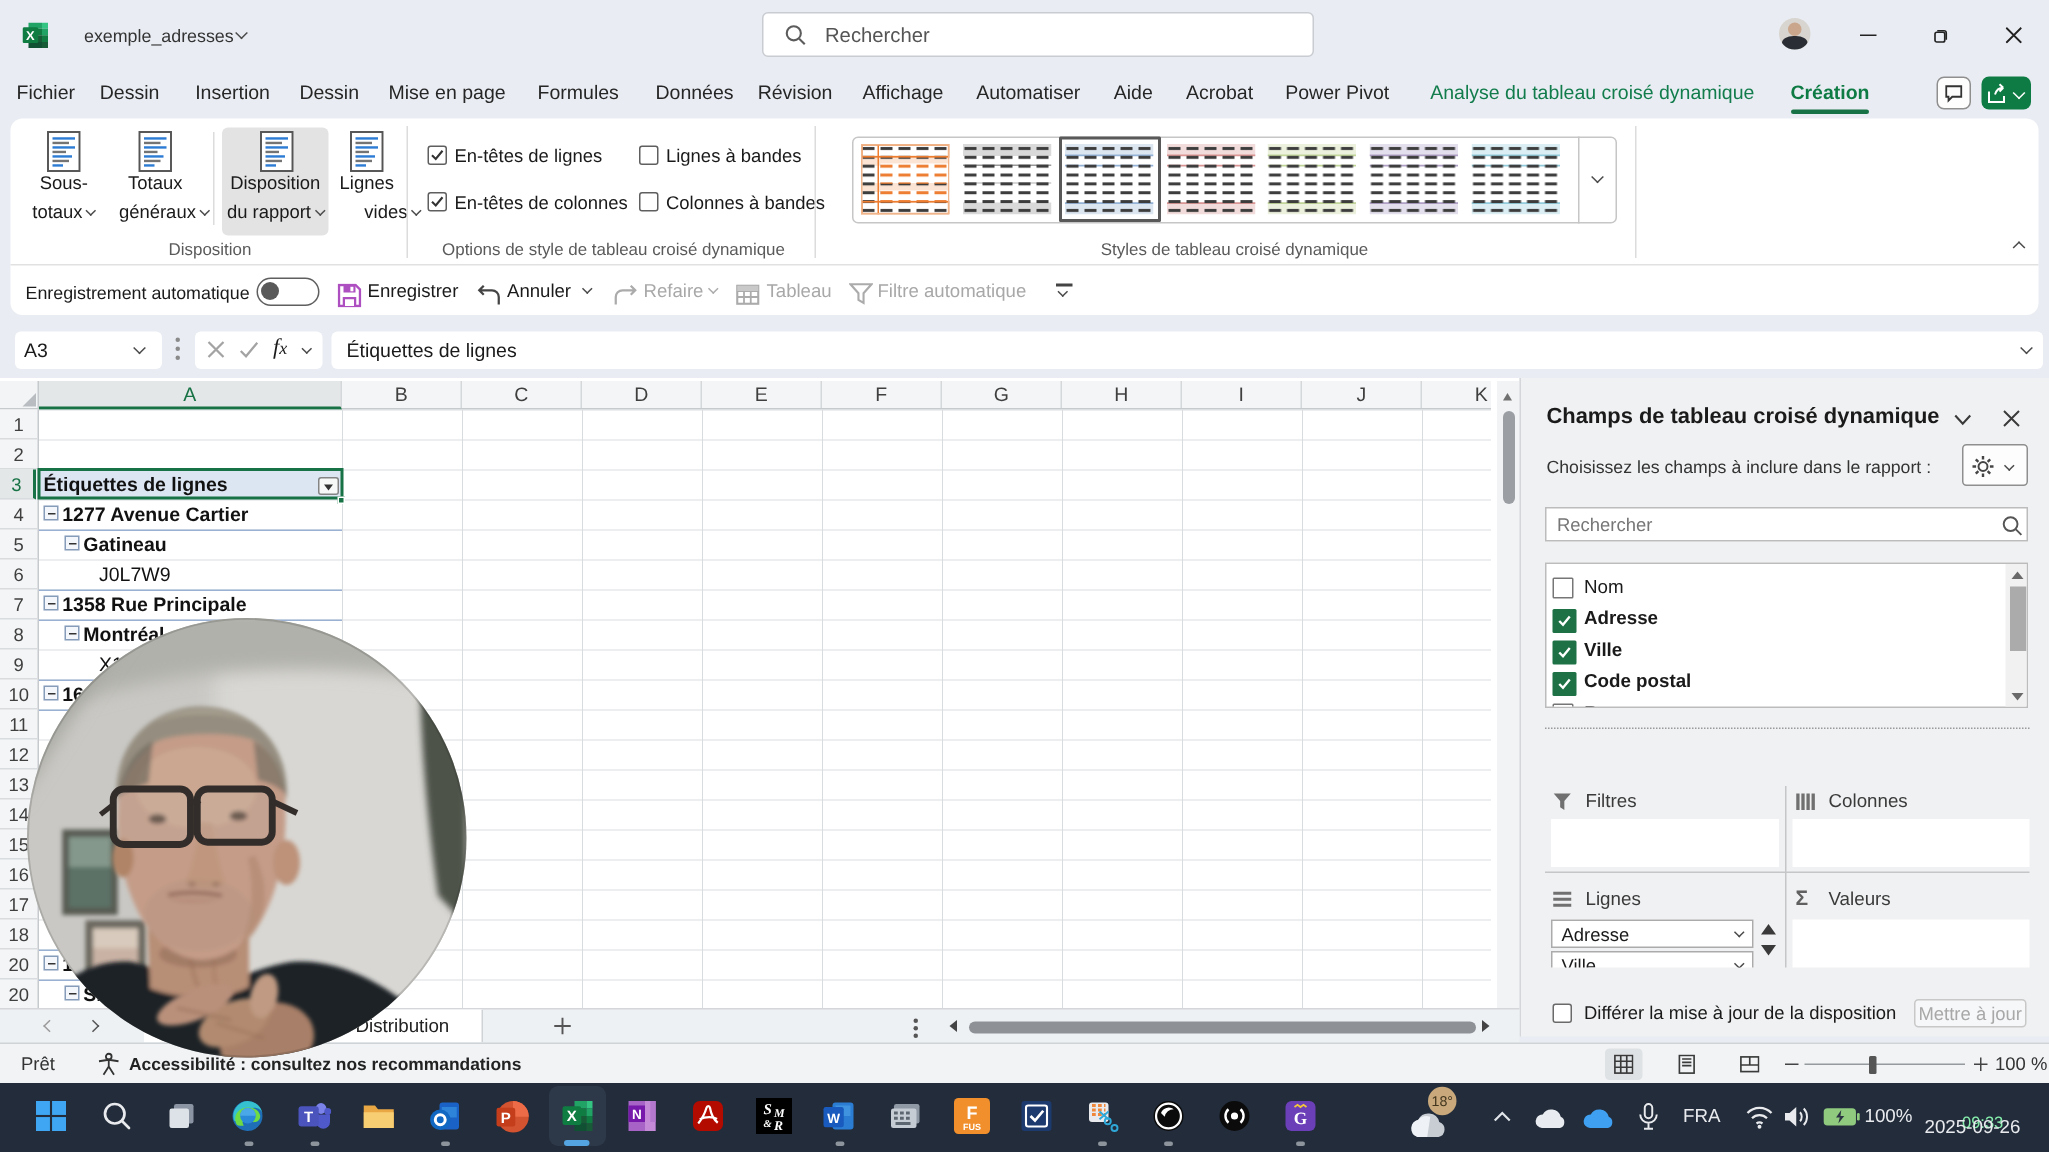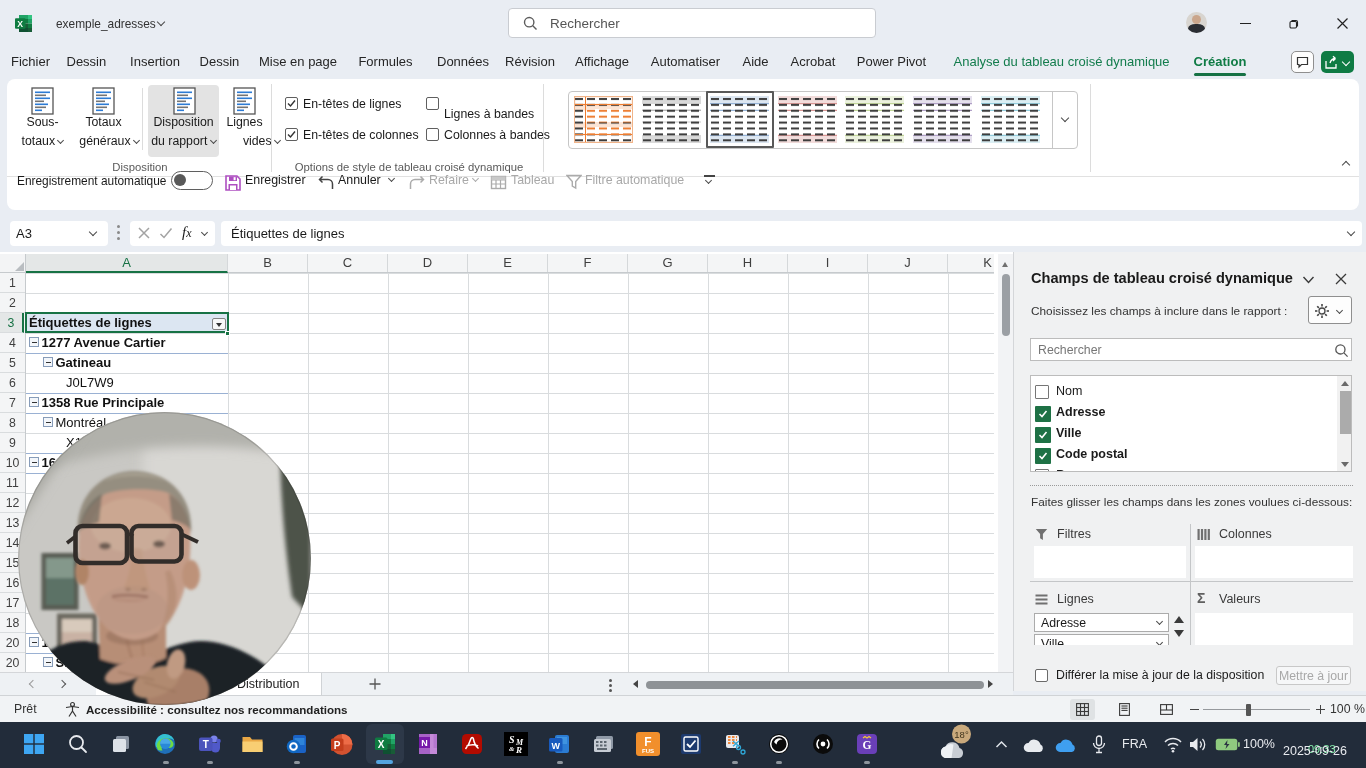--- a/index.html
+++ b/index.html
@@ -143,21 +143,21 @@
         </svg>
       </div>
   <span class="ab tx12" style="left:296px;top:18px">En-têtes de lignes</span>
   <div class="ab" style="left:278px;top:48.5px;width:13px;height:13px;border:1px solid #5f5f5f;border-radius:2px;background:#fff">
     <svg class="ab" style="left:1px;top:1px" width="9" height="9" viewBox="0 0 9 9">
           <path d="M1 4.5 L3.5 7 L8 1.5" fill="none" stroke="#333" stroke-width="1.4"></path>
         </svg>
       </div>
   <span class="ab tx12" style="left:296px;top:48.5px">En-têtes de colonnes</span>
   <div class="ab" style="left:419px;top:18px;width:13px;height:13px;border:1px solid #5f5f5f;border-radius:2px;background:#fff"></div>
-  <span class="ab tx12" style="left:437px;top:28px">Lignes à bandes</span>
+  <span class="ab tx12" style="left:437px;top:18px">Lignes à bandes</span>
   <div class="ab" style="left:419px;top:48.5px;width:13px;height:13px;border:1px solid #5f5f5f;border-radius:2px;background:#fff"></div>
   <span class="ab tx12" style="left:437px;top:48.5px">Colonnes à bandes</span>
   <div class="ab" style="left:268px;top:82px;width:268px;text-align:center;font-size:11.3px;color:#5a5a5a">Options de style de tableau croisé dynamique</div>
   <div class="ab" style="left:536px;top:5px;width:1px;height:88px;background:#dcdcdc"></div>
   <div class="ab" style="left:561px;top:12px;width:510px;height:58px;background:#fff;border:1px solid #c6c6c6;border-radius:4px"></div>
   <div class="ab" id="thumbs">
     <svg class="ab" style="left:567px;top:17px" width="59" height="47">
       <rect x="0" y="8" width="59" height="6.5" fill="#fce4d4"></rect>
           <rect x="0" y="26" width="59" height="6" fill="#fce4d4"></rect>
       <rect width="59" height="47" fill="url(#dsh)"></rect>
@@ -225,25 +225,26 @@
             <line x1="0" y1="14.4" x2="59" y2="14.4"></line>
             <line x1="0" y1="39.4" x2="59" y2="39.4"></line>
           </g>
       <rect width="59" height="47" fill="url(#dsh)"></rect>
     </svg>
     <div class="ab" style="left:699.3px;top:11.5px;width:68px;height:57.5px;border:2px solid #595959;border-radius:1px"></div>
   </div>
   <div class="ab" style="left:1045px;top:12px;width:26px;height:58px;border-left:1px solid #c6c6c6">
         <span class="cv ab" style="left:9px;top:24px"></span>
       </div>
+  <div class="ab" style="left:561px;top:82px;width:510px;text-align:center;font-size:11.3px;color:#5a5a5a">Styles de tableau croisé dynamique</div>
   <div class="ab" style="left:1083px;top:5px;width:1px;height:88px;background:#dcdcdc"></div>
   <span class="cv ab" style="left:1336px;top:83px;transform:rotate(225deg)"></span>
 </div>
 <div class="ab" style="left:7px;top:176px;width:1352px;height:1px;background:#e1e1e1"></div>
-<div class="ab" id="qat" style="left:7px;top:163px;width:1352px;height:33px;font-size:12.4px;color:#1a1a1a">
+<div class="ab" id="qat" style="left:7px;top:177px;width:1352px;height:33px;font-size:12.4px;color:#1a1a1a">
   <span class="ab" style="left:10px;top:11px;font-size:11.9px">Enregistrement automatique</span>
   <div class="ab" style="left:163.5px;top:8px;width:42px;height:19px;border:1.3px solid #5f5f5f;border-radius:10px;background:#fff">
     <div class="ab" style="left:2.5px;top:2.2px;width:12px;height:12px;border-radius:50%;background:#595959"></div>
   </div>
   <svg class="ab" style="left:218px;top:12px" width="16" height="16" viewBox="0 0 16 16">
     <path d="M1 1 H12 L15 4 V15 H1 Z" fill="#fff" stroke="#ae4fc1" stroke-width="1.6"></path>
     <rect x="4" y="1.5" width="8" height="4.5" fill="#ae4fc1"></rect>
         <rect x="8.6" y="2.2" width="2" height="3" fill="#fff"></rect>
     <rect x="3.5" y="9" width="9" height="6" fill="#ae4fc1"></rect>
         <rect x="5" y="10.5" width="6" height="4.5" fill="#fff"></rect>
@@ -361,21 +362,21 @@
       </div>
       <div class="row" style="left:55.5px;top:101px;font-weight:bold">Gatineau</div>
   <div class="row" style="left:66px;top:121px">J0L7W9</div>
   <div class="mb" style="left:29px;top:145.3px">
         <i></i>
       </div>
       <div class="row" style="left:41.5px;top:141px;font-weight:bold">1358 Rue Principale</div>
   <div class="mb" style="left:43px;top:165.3px">
         <i></i>
       </div>
-      <div class="row" style="left:55.5px;top:161px;font-weight:normal">Montréal</div>
+      <div class="row" style="left:55.5px;top:161px;font-weight:bold">Montréal</div>
   <div class="row" style="left:66px;top:181px">X1B2C3</div>
   <div class="mb" style="left:29px;top:205.3px">
         <i></i>
       </div>
       <div class="row" style="left:41.5px;top:201px;font-weight:bold">1666 Chemin Royal</div>
   <div class="mb" style="left:29px;top:385.3px">
         <i></i>
       </div>
       <div class="row" style="left:41.5px;top:381px;font-weight:bold">1750 Rue Wellington</div>
   <div class="mb" style="left:43px;top:405.3px">
@@ -443,21 +444,20 @@
     <span class="ab" style="left:25px;top:71px;font-size:12.5px;color:#1a1a1a;font-weight:bold">Code postal</span>
     <div class="ab" style="left:4px;top:93px;width:13.5px;height:13.5px;border:1px solid #767676;border-radius:1px;background:#fff"></div>
     <span class="ab" style="left:25px;top:92px;font-size:12.5px;color:#1a1a1a">Rue</span>
     <div class="ab" style="left:306px;top:0;width:16px;height:97px;background:#f1f1f1">
       <div class="ab" style="left:4px;top:5px;width:0;height:0;border-left:4px solid transparent;border-right:4px solid transparent;border-bottom:5px solid #6a6a6a"></div>
       <div class="ab" style="left:2.5px;top:15px;width:11px;height:43px;background:#ababab"></div>
       <div class="ab" style="left:4px;top:86px;width:0;height:0;border-left:4px solid transparent;border-right:4px solid transparent;border-top:5px solid #6a6a6a"></div>
     </div>
   </div>
   <div class="ab" style="left:16px;top:233px;width:323px;height:1px;border-top:1px dotted #9a9a9a"></div>
-  <span class="ab" style="left:17px;top:243px;font-size:11.8px;color:#333">Faites glisser les champs dans les zones voulues ci-dessous:</span>
   <div class="ab" style="left:175.5px;top:272px;width:1px;height:121px;background:#c4c6c8"></div>
   <div class="ab" style="left:16px;top:329px;width:323px;height:1px;background:#c4c6c8"></div>
   <svg class="ab" style="left:21px;top:276px" width="13" height="13" viewBox="0 0 13 13">
         <path d="M0.8 1 H12.2 L7.9 6 V12 L5.1 10.2 V6 Z" fill="#707070"></path>
       </svg>
   <span class="ab pz" style="left:43px;top:275px">Filtres</span>
   <svg class="ab" style="left:183px;top:276px" width="13" height="13" viewBox="0 0 13 13">
         <g fill="#707070">
           <rect x="0.5" y="1" width="2.2" height="11"></rect>
           <rect x="3.9" y="1" width="2.2" height="11"></rect>

